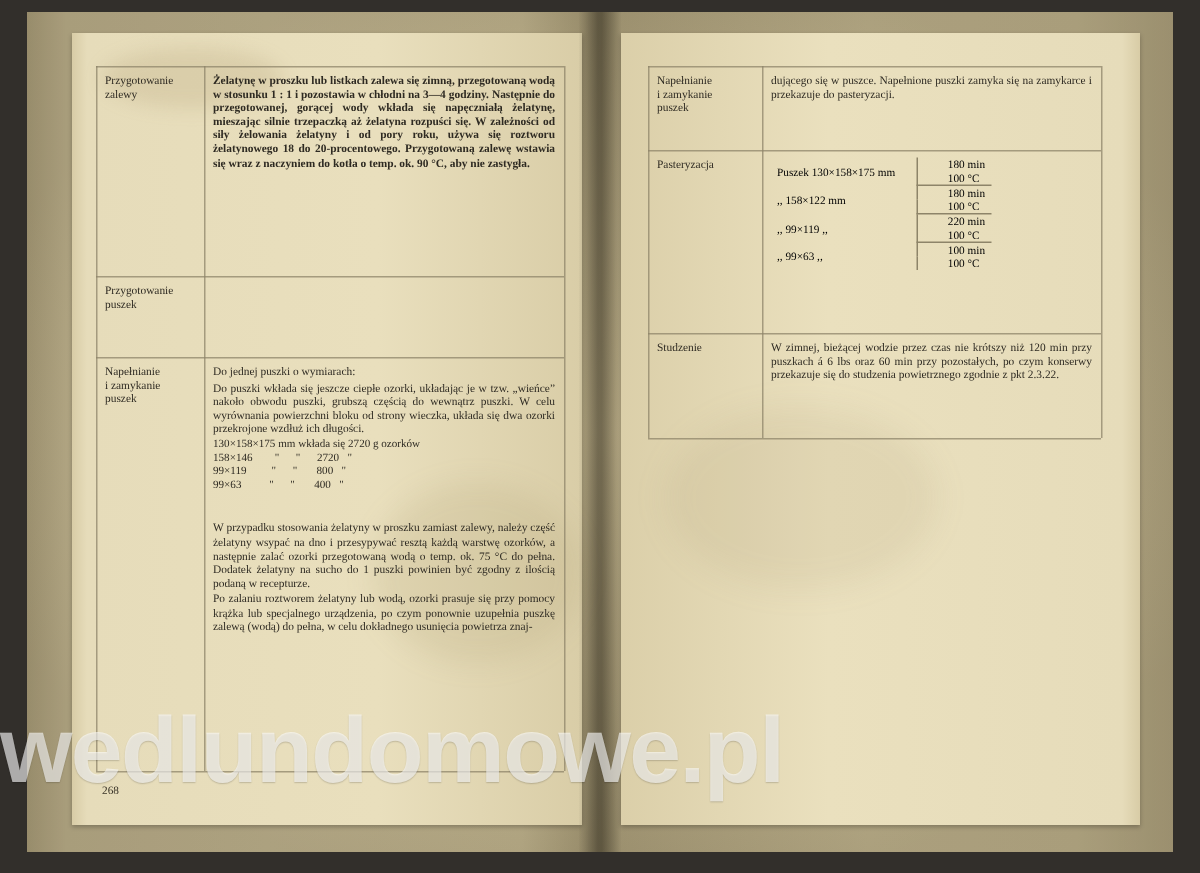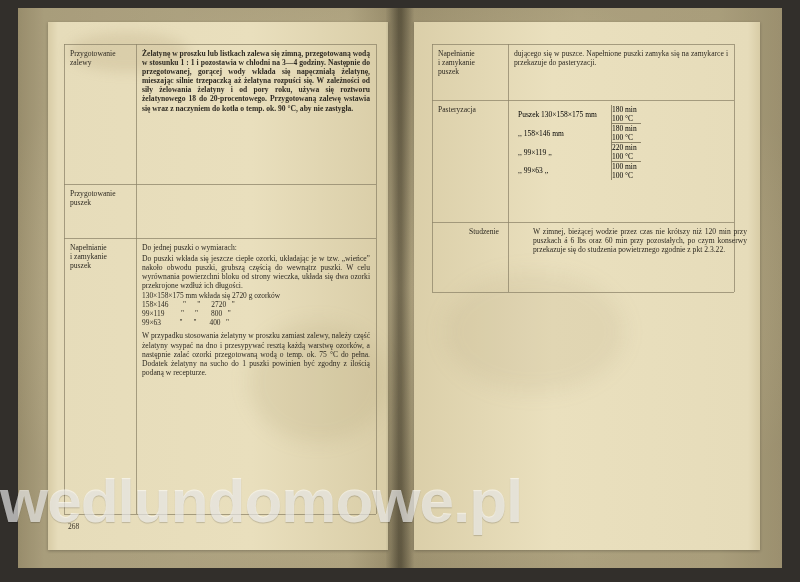--- a/index.html
+++ b/index.html
@@ -88,32 +88,32 @@
     opacity: .75;
   }
   .p { margin: 0 0 1.5px 0; text-align: justify; }
   .pageno {
     position: absolute;
     font-size: 7.5px;
     color: #3a3428;
   }
 
   
-  .speclist { margin: 1px 0 4px 0; }
+  .speclist { margin: 1px 0 20px 0; }
   .speclist div { white-space: pre; font-size: 7.4px; line-height: 9px; }
 
   
   .pastTable {
     border-collapse: collapse;
     font-size: 7.5px;
     line-height: 9px;
   }
   .pastTable td { padding: 0 4px; white-space: nowrap; }
   .pastTable .dim { padding-right: 14px; }
-  .pastTable .val { border-left: 1px solid #8d8469; padding-left: 0; font-family: Liberation Serif, serif; }
+  .pastTable .val { border-left: 1px solid #8d8469; padding-left: 20px; font-family: Liberation Serif, serif; }
   .pastTable tr.sep td { border-bottom: 1px solid #8d8469; }
 
   
   .watermark {
     position: absolute;
     left: 0;
     right: 0;
     top: 465px;
     text-align: left;
     font-family: "Liberation Sans", sans-serif;
@@ -163,20 +163,21 @@
       <div class="col" style="left:94px;top:221px;width:228px;">
         <p class="p">Do jednej puszki o wymiarach:</p>
         <p class="p">Do puszki wkłada się jeszcze ciepłe ozorki, układając je w tzw. „wieńce” nakoło obwodu puszki, grubszą częścią do wewnątrz puszki. W celu wyrównania powierzchni bloku od strony wieczka, układa się dwa ozorki przekrojone wzdłuż ich długości.</p>
         <div class="speclist">
           <div>130×158×175 mm wkłada się 2720 g ozorków</div>
           <div>158×146        "      "      2720   "</div>
           <div>99×119         "      "       800   "</div>
           <div>99×63          "      "       400   "</div>
         </div>
         <p class="p">W przypadku stosowania żelatyny w proszku zamiast zalewy, należy część żelatyny wsypać na dno i przesypywać resztą każdą warstwę ozorków, a następnie zalać ozorki przegotowaną wodą o temp. ok. 75 °C do pełna. Dodatek żelatyny na sucho do 1 puszki powinien być zgodny z ilością podaną w recepturze.</p>
+        <p class="p">Po zalaniu roztworem żelatyny lub wodą, ozorki prasuje się przy pomocy krążka lub specjalnego urządzenia, po czym ponownie uzupełnia puszkę zalewą (wodą) do pełna, w celu dokładnego usunięcia powietrza znaj-</p>
       </div>
 
       <div class="pageno" style="left:20px;top:500px;">268</div>
     </div>
 
     <div class="leaf right">
       <div class="stain" style="left:30px;top:250px;width:180px;height:120px;background:rgba(150,128,85,.10);filter:blur(10px);"></div>
 
       <div class="vline" style="left:18px;top:22px;height:248px;"></div>
       <div class="vline" style="left:94px;top:22px;height:248px;"></div>
@@ -199,21 +200,21 @@
         <table class="pastTable">
           <tbody>
               <tr>
             <td class="dim" rowspan="2">Puszek  130×158×175  mm</td>
             <td class="val">180 min</td>
           </tr>
           <tr class="sep">
             <td class="val">100 °C</td>
           </tr>
           <tr>
-            <td class="dim" rowspan="2">,,          158×146  mm</td>
+            <td class="dim" rowspan="2">,,          158×122  mm</td>
             <td class="val">180 min</td>
           </tr>
           <tr class="sep">
             <td class="val">100 °C</td>
           </tr>
           <tr>
             <td class="dim" rowspan="2">,,           99×119   ,,</td>
             <td class="val">220 min</td>
           </tr>
           <tr class="sep">
@@ -223,22 +224,22 @@
             <td class="dim" rowspan="2">,,           99×63    ,,</td>
             <td class="val">100 min</td>
           </tr>
           <tr>
             <td class="val">100 °C</td>
           </tr>
         </tbody>
           </table>
       </div>
 
-      <div class="col" style="left:24px;top:205px;width:66px;margin-left:31px;">Studzenie</div>
-      <div class="col" style="left:100px;top:205px;width:214px;margin-left:19px;">
+      <div class="col" style="left:24px;top:205px;width:66px;">Studzenie</div>
+      <div class="col" style="left:100px;top:205px;width:214px;">
         <p class="p">W zimnej, bieżącej wodzie przez czas nie krótszy niż 120 min przy puszkach á 6 lbs oraz 60 min przy pozostałych, po czym konserwy przekazuje się do studzenia powietrznego zgodnie z pkt 2.3.22.</p>
       </div>
     </div>
 
     <div class="gutter"></div>
   </div>
 
   <div class="watermark">wedlundomowe.pl</div>
 </div>
 

